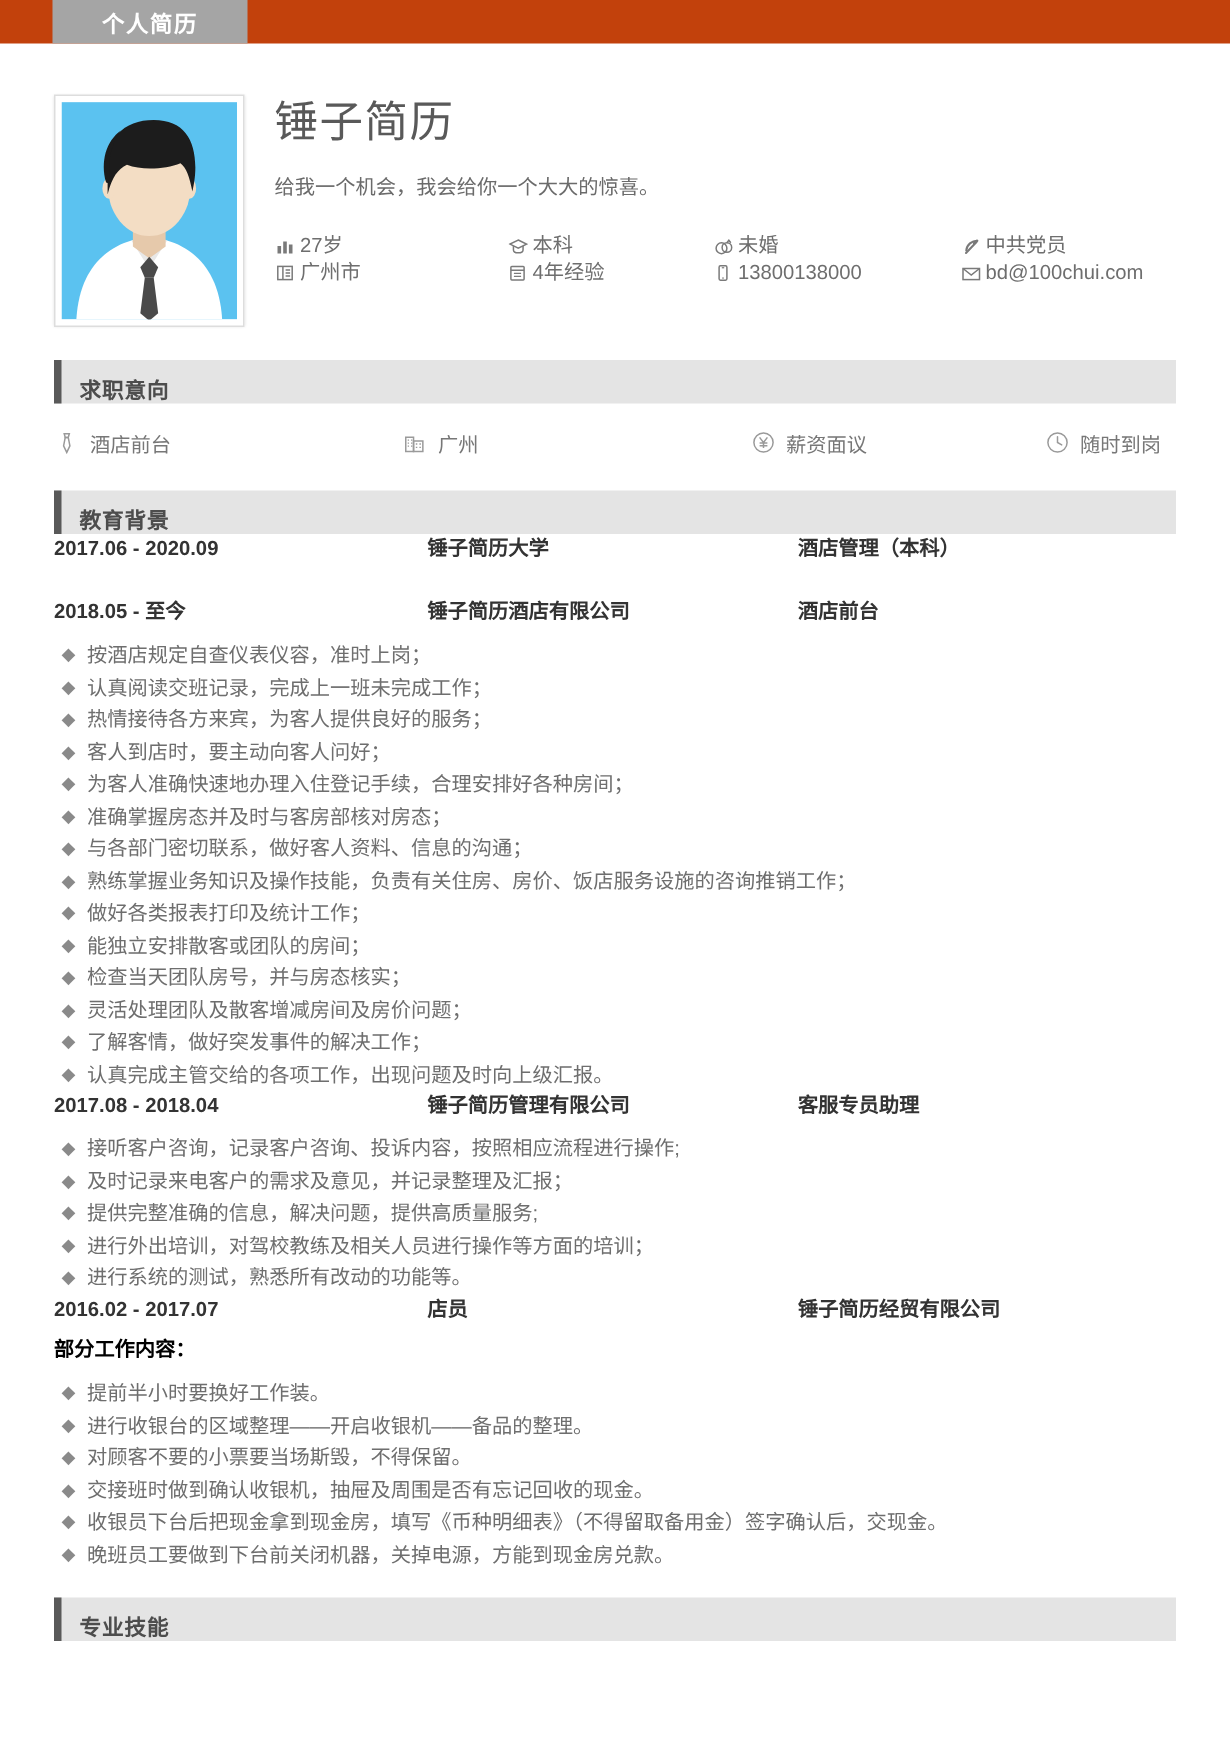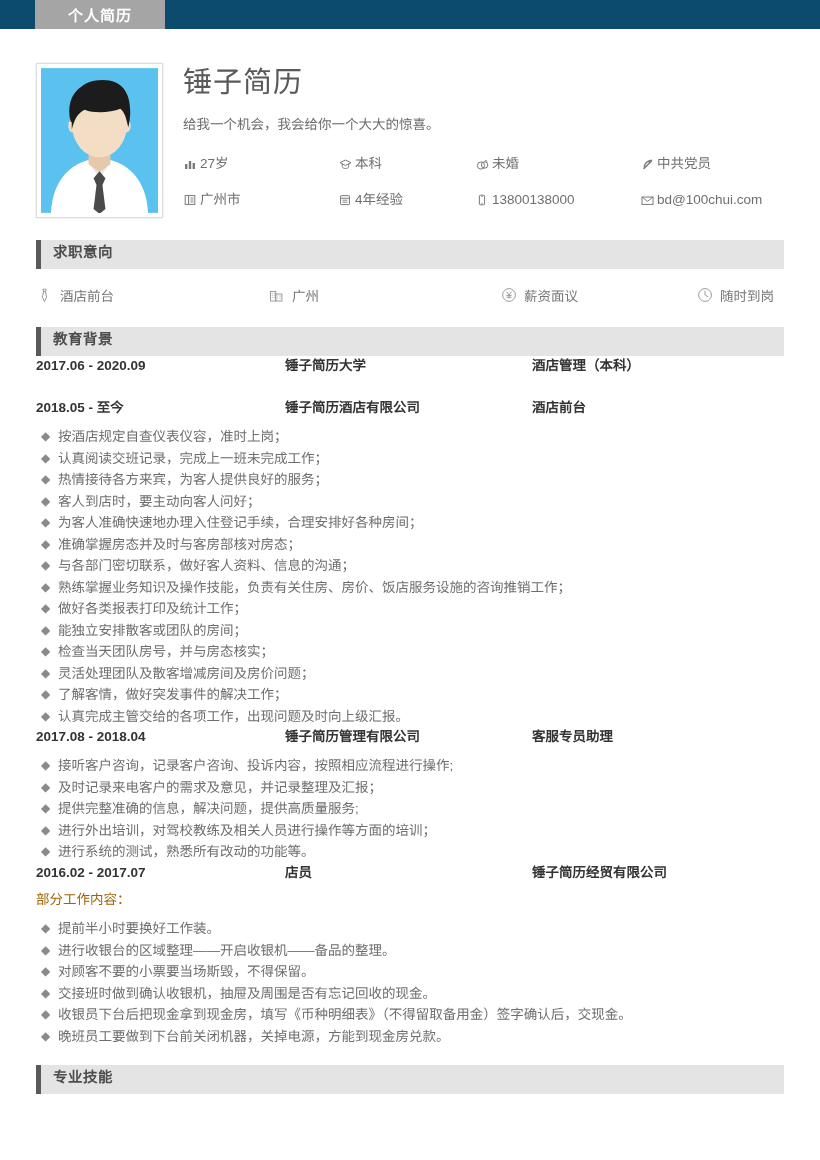--- a/index.html
+++ b/index.html
@@ -10,21 +10,21 @@
     background:#ffffff;
     font-family:"Liberation Sans","DejaVu Sans",sans-serif;
     overflow:hidden;
   }
   body { position:relative; }
 
   
   .topbar {
     position:absolute; left:0; top:0;
     width:820px; height:29px;
-    background:#0c4a6e;
+    background:#c2410c;
   }
   .topbar-tab {
     position:absolute; left:35px; top:0;
     width:130px; height:29px;
     background:#a5a5a5;
     color:#ffffff;
     font-size:15px; font-weight:bold;
     display:flex; align-items:center; justify-content:center;
     letter-spacing:1px;
   }
@@ -68,21 +68,21 @@
     margin-top:14px;
     font-size:13.5px;
     color:#6b6b6b;
     line-height:20px;
   }
 
   .info-grid {
     margin-top:20px;
     display:grid;
     grid-template-columns:155px 137px 165px 200px;
-    row-gap:18px;
+    row-gap:0;
   }
   .info-item {
     display:flex; align-items:center;
     font-size:13.5px;
     color:#6e6e6e;
     line-height:18px;
     white-space:nowrap;
   }
   .info-item .ic {
     display:inline-flex; align-items:center; justify-content:center;
@@ -91,21 +91,21 @@
     flex:0 0 14px;
   }
   .info-item .ic svg { display:block; }
 
   
   .section-head {
     position:relative;
     margin:0 36px;
     height:29px;
     background:#e4e4e4;
-    display:flex; align-items:flex-start;
+    display:flex; align-items:flex-end;
   }
   .section-head .bar {
     width:5px; height:29px;
     background:#595959;
     flex:0 0 5px;
   }
   .section-head .title {
     margin-left:12px;
     font-size:14.5px;
     font-weight:bold;
@@ -157,23 +157,24 @@
     color:#8a8a8a;
     font-size:12px;
     line-height:21.5px;
     text-align:left;
     padding-left:5px;
   }
   .bullet .txt { flex:1 1 auto; }
 
   .plain-line {
     font-size:13.5px;
-    color:#a16207;
+    color:#000000;
     line-height:21.5px;
     margin-top:6px;
+    font-weight:bold;
   }
 
   .spacer-10 { height:10px; }
   .spacer-18 { height:18px; }
   .spacer-22 { height:22px; }
 </style>
 </head>
 <body>
 
 <div class="topbar">

